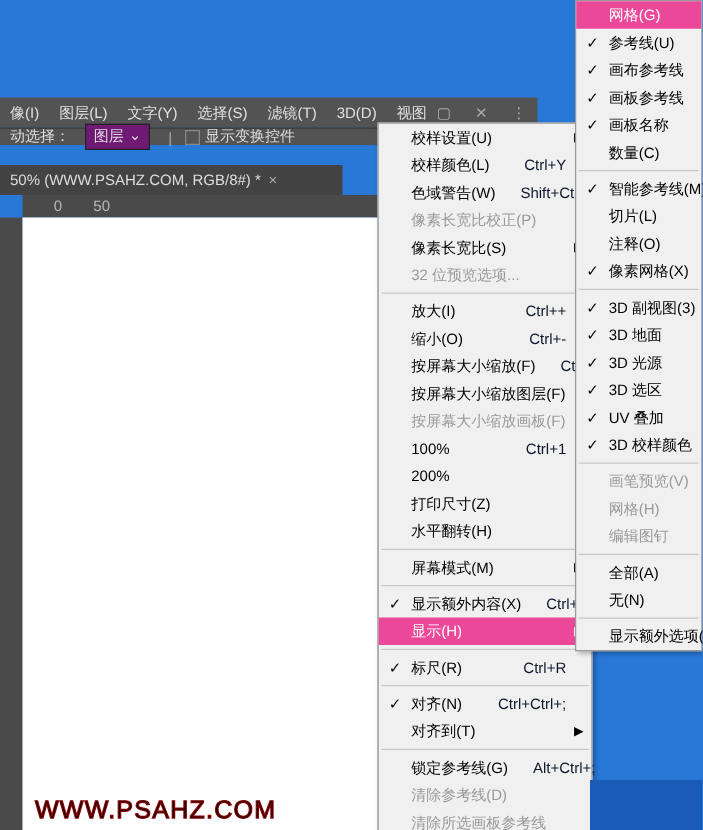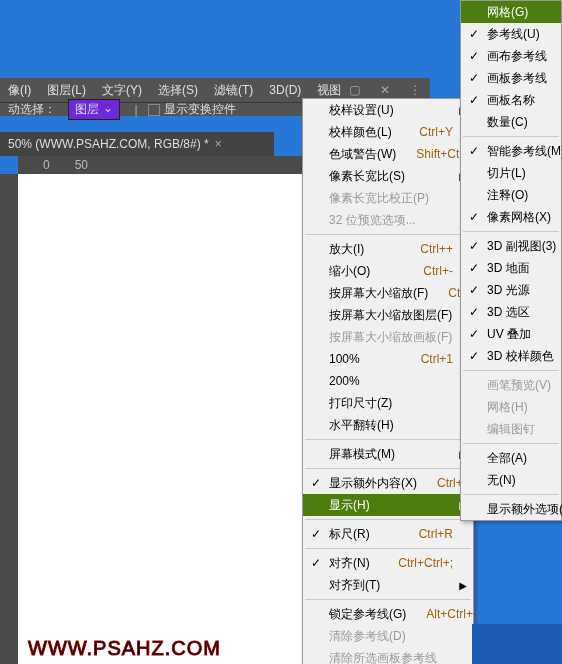--- a/index.html
+++ b/index.html
@@ -3,38 +3,38 @@
 <meta charset="utf-8">
 <style>
 *{margin:0;padding:0;box-sizing:border-box;font-family:"Microsoft YaHei",sans-serif;font-size:12px}
 body{width:562px;height:664px;background:#2878d8;overflow:hidden;position:relative}
 .menubar{position:absolute;top:78px;left:0;width:430px;height:24px;background:#535353;display:flex;align-items:center;color:#e0e0e0}
 .menubar .mi{padding:12px 8px;line-height:24px}
 .wincontrols{position:absolute;right:0;display:flex}
 .wincontrols span{width:30px;text-align:center;color:#aaa}
 .optbar{position:absolute;top:102px;left:0;width:302px;height:14px;background:#535353;display:flex;align-items:center;color:#ddd;border-top:1px solid #383838}
 .optbar .lbl{padding:0 8px}
-.optbar .dd{background:#6d28d9;padding:1px 6px;margin:13px 4px;border:1px solid #222;display:flex;align-items:flex-start}
+.optbar .dd{background:#701a75;padding:1px 6px;margin:13px 4px;border:1px solid #222;display:flex;align-items:flex-start}
 .optbar .ico{width:18px;height:18px;margin:0 3px;display:flex;align-items:center;justify-content:center;color:#aaa}
 .optbar .cb{width:12px;height:12px;border:1px solid #888;margin-right:4px}
 .tabbar{position:absolute;top:132px;left:0;width:274px;height:24px;background:#434343;display:flex;align-items:center;color:#ddd}
 .tabbar .tab{padding:0 8px;display:flex;align-items:center}
 .tabbar .x{margin-left:6px;color:#aaa}
 .ruler-h{position:absolute;top:156px;left:18px;width:284px;height:18px;background:#4a4a4a;color:#bbb;font-size:9px;display:flex;align-items:center}
 .ruler-h span{margin-left:25px}
 .ruler-v{position:absolute;top:174px;left:0;width:18px;height:490px;background:#4a4a4a}
 .canvas{position:absolute;top:174px;left:18px;width:284px;height:490px;background:#fff}
 .wm{position:absolute;bottom:4px;left:28px;color:#000000;font-weight:normal;font-size:20px;-webkit-text-stroke:1px #800;letter-spacing:1px}
 .dropdown{position:absolute;background:#f0f0f0;border:1px solid #999;box-shadow:2px 2px 4px rgba(0,0,0,.3)}
 .dropdown .row{display:flex;align-items:center;height:22px;padding:0 20px 0 26px;position:relative;white-space:nowrap}
-.dropdown .row.hl{background:#4d7c0f;color:#fff}
+.dropdown .row.hl{background:#ec4899;color:#fff}
 .dropdown .row.dis{color:#999}
 .dropdown .row .chk{position:absolute;left:8px}
 .dropdown .row .arr{position:absolute;right:6px;font-size:10px}
-.dropdown .row .sc{margin-left:auto;padding-left:20px;color:#a16207}
+.dropdown .row .sc{margin-left:auto;padding-left:20px;color:#0f172a}
 .dropdown .sep{height:1px;background:#c8c8c8;margin:3px 2px}
 .d1{top:98px;left:302px;width:172px}
 .d2{top:0;left:460px;width:102px}
 .taskbar{position:absolute;bottom:0;right:0;width:90px;height:40px;background:#1a5bb8}
 </style>
 </head>
 <body>
 
 <div class="menubar">
   <span class="mi">像(I)</span>
@@ -84,26 +84,26 @@
       <span class="arr">▶</span>
     </div>
     <div class="row">
       <span>校样颜色(L)</span>
       <span class="sc">Ctrl+Y</span>
     </div>
     <div class="row">
       <span>色域警告(W)</span>
       <span class="sc">Shift+Ctrl+Y</span>
     </div>
+    <div class="row dis">
+      <span>像素长宽比校正(P)</span>
+    </div>
     <div class="row">
       <span>像素长宽比(S)</span>
       <span class="arr">▶</span>
-    </div>
-    <div class="row dis">
-      <span>像素长宽比校正(P)</span>
     </div>
     <div class="row dis">
       <span>32 位预览选项...</span>
     </div>
     <div class="sep"></div>
     <div class="row">
       <span>放大(I)</span>
       <span class="sc">Ctrl++</span>
     </div>
     <div class="row">

